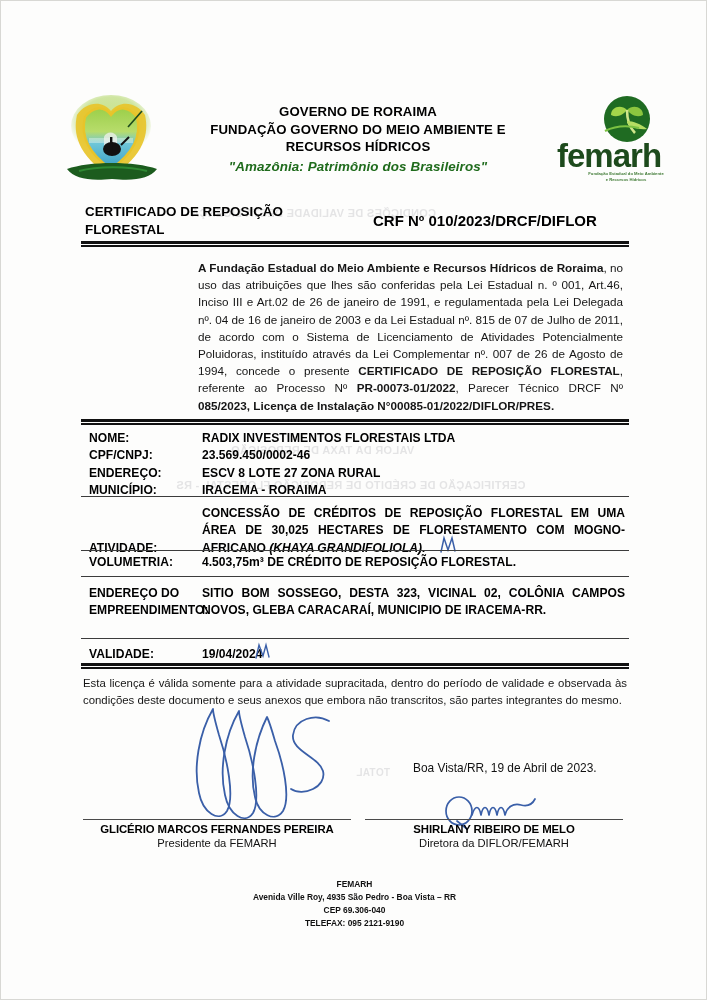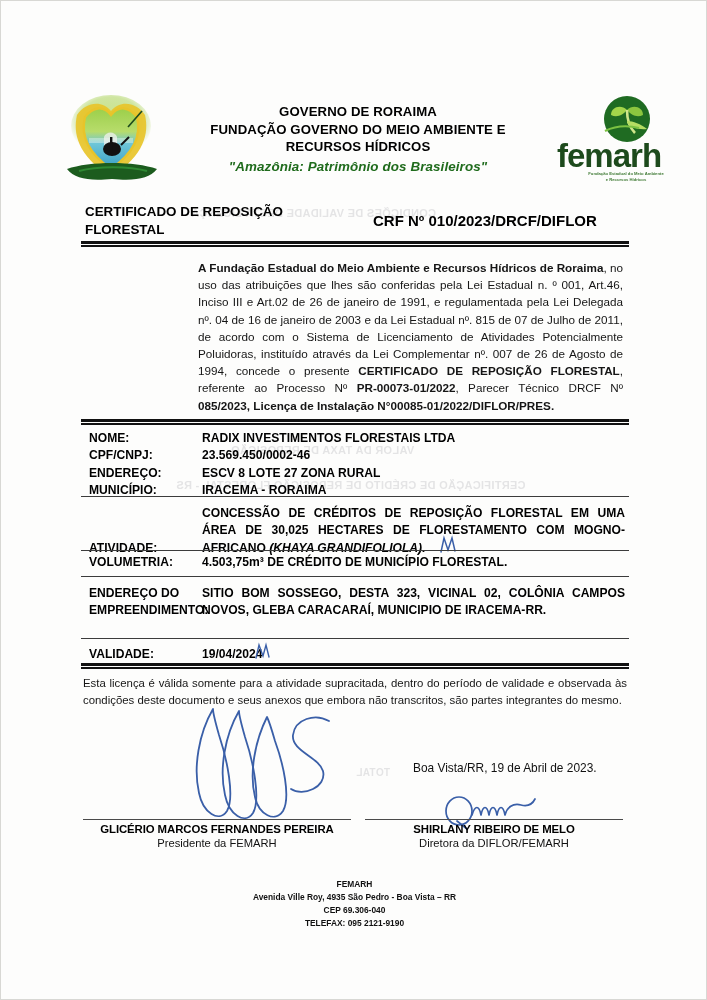--- a/index.html
+++ b/index.html
@@ -252,21 +252,21 @@
 
   <svg class="ink" style="left:437px; top:533px;" width="22" height="22" viewBox="0 0 22 22">
     <path d="M3 18 L6 4 L10 16 L14 4 L17 17" stroke="#3a5fa8" stroke-width="1.5" fill="none" stroke-linecap="round"></path>
   </svg>
 
   <div class="rule-thin" style="top:549px;"></div>
 
   <div class="grp-c">
     <div class="frow">
       <div class="flabel">VOLUMETRIA:</div>
-      <div class="fvalue">4.503,75m³ DE CRÉDITO DE MUNICÍPIO FLORESTAL.</div>
+      <div class="fvalue">4.503,75m³ DE CRÉDITO DE REPOSIÇÃO FLORESTAL.</div>
     </div>
   </div>
 
   <div class="rule-thin" style="top:575px;"></div>
 
   <div class="grp-d">
     <div class="frow">
       <div class="flabel">
         <div>ENDEREÇO DO</div>
         <div>EMPREENDIMENTO:</div>

